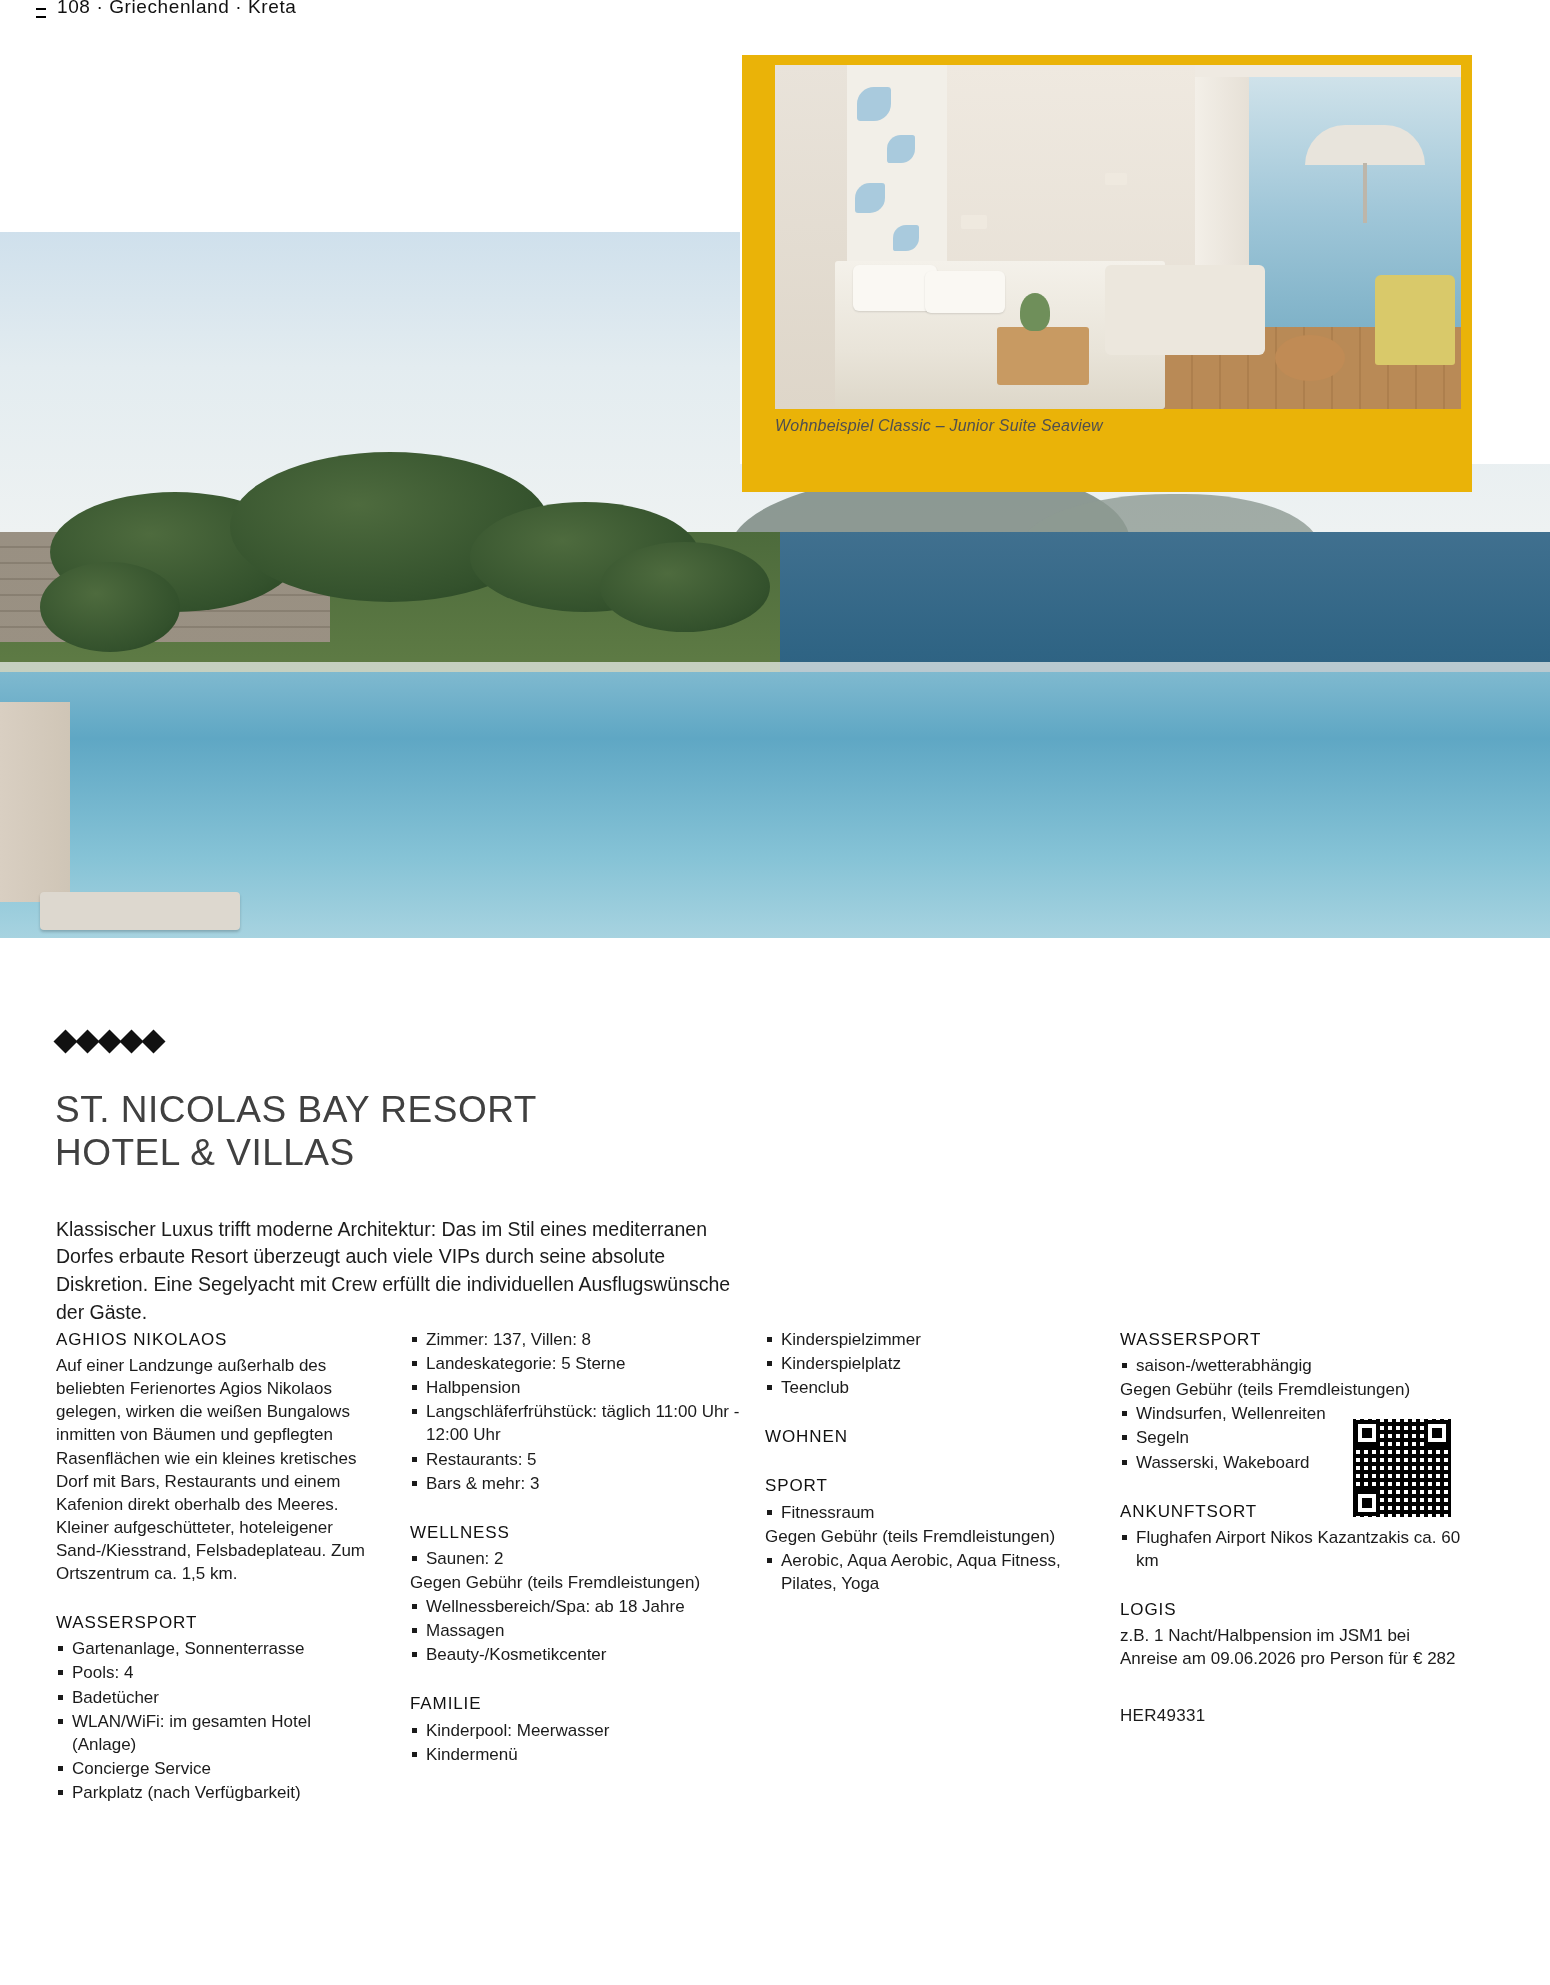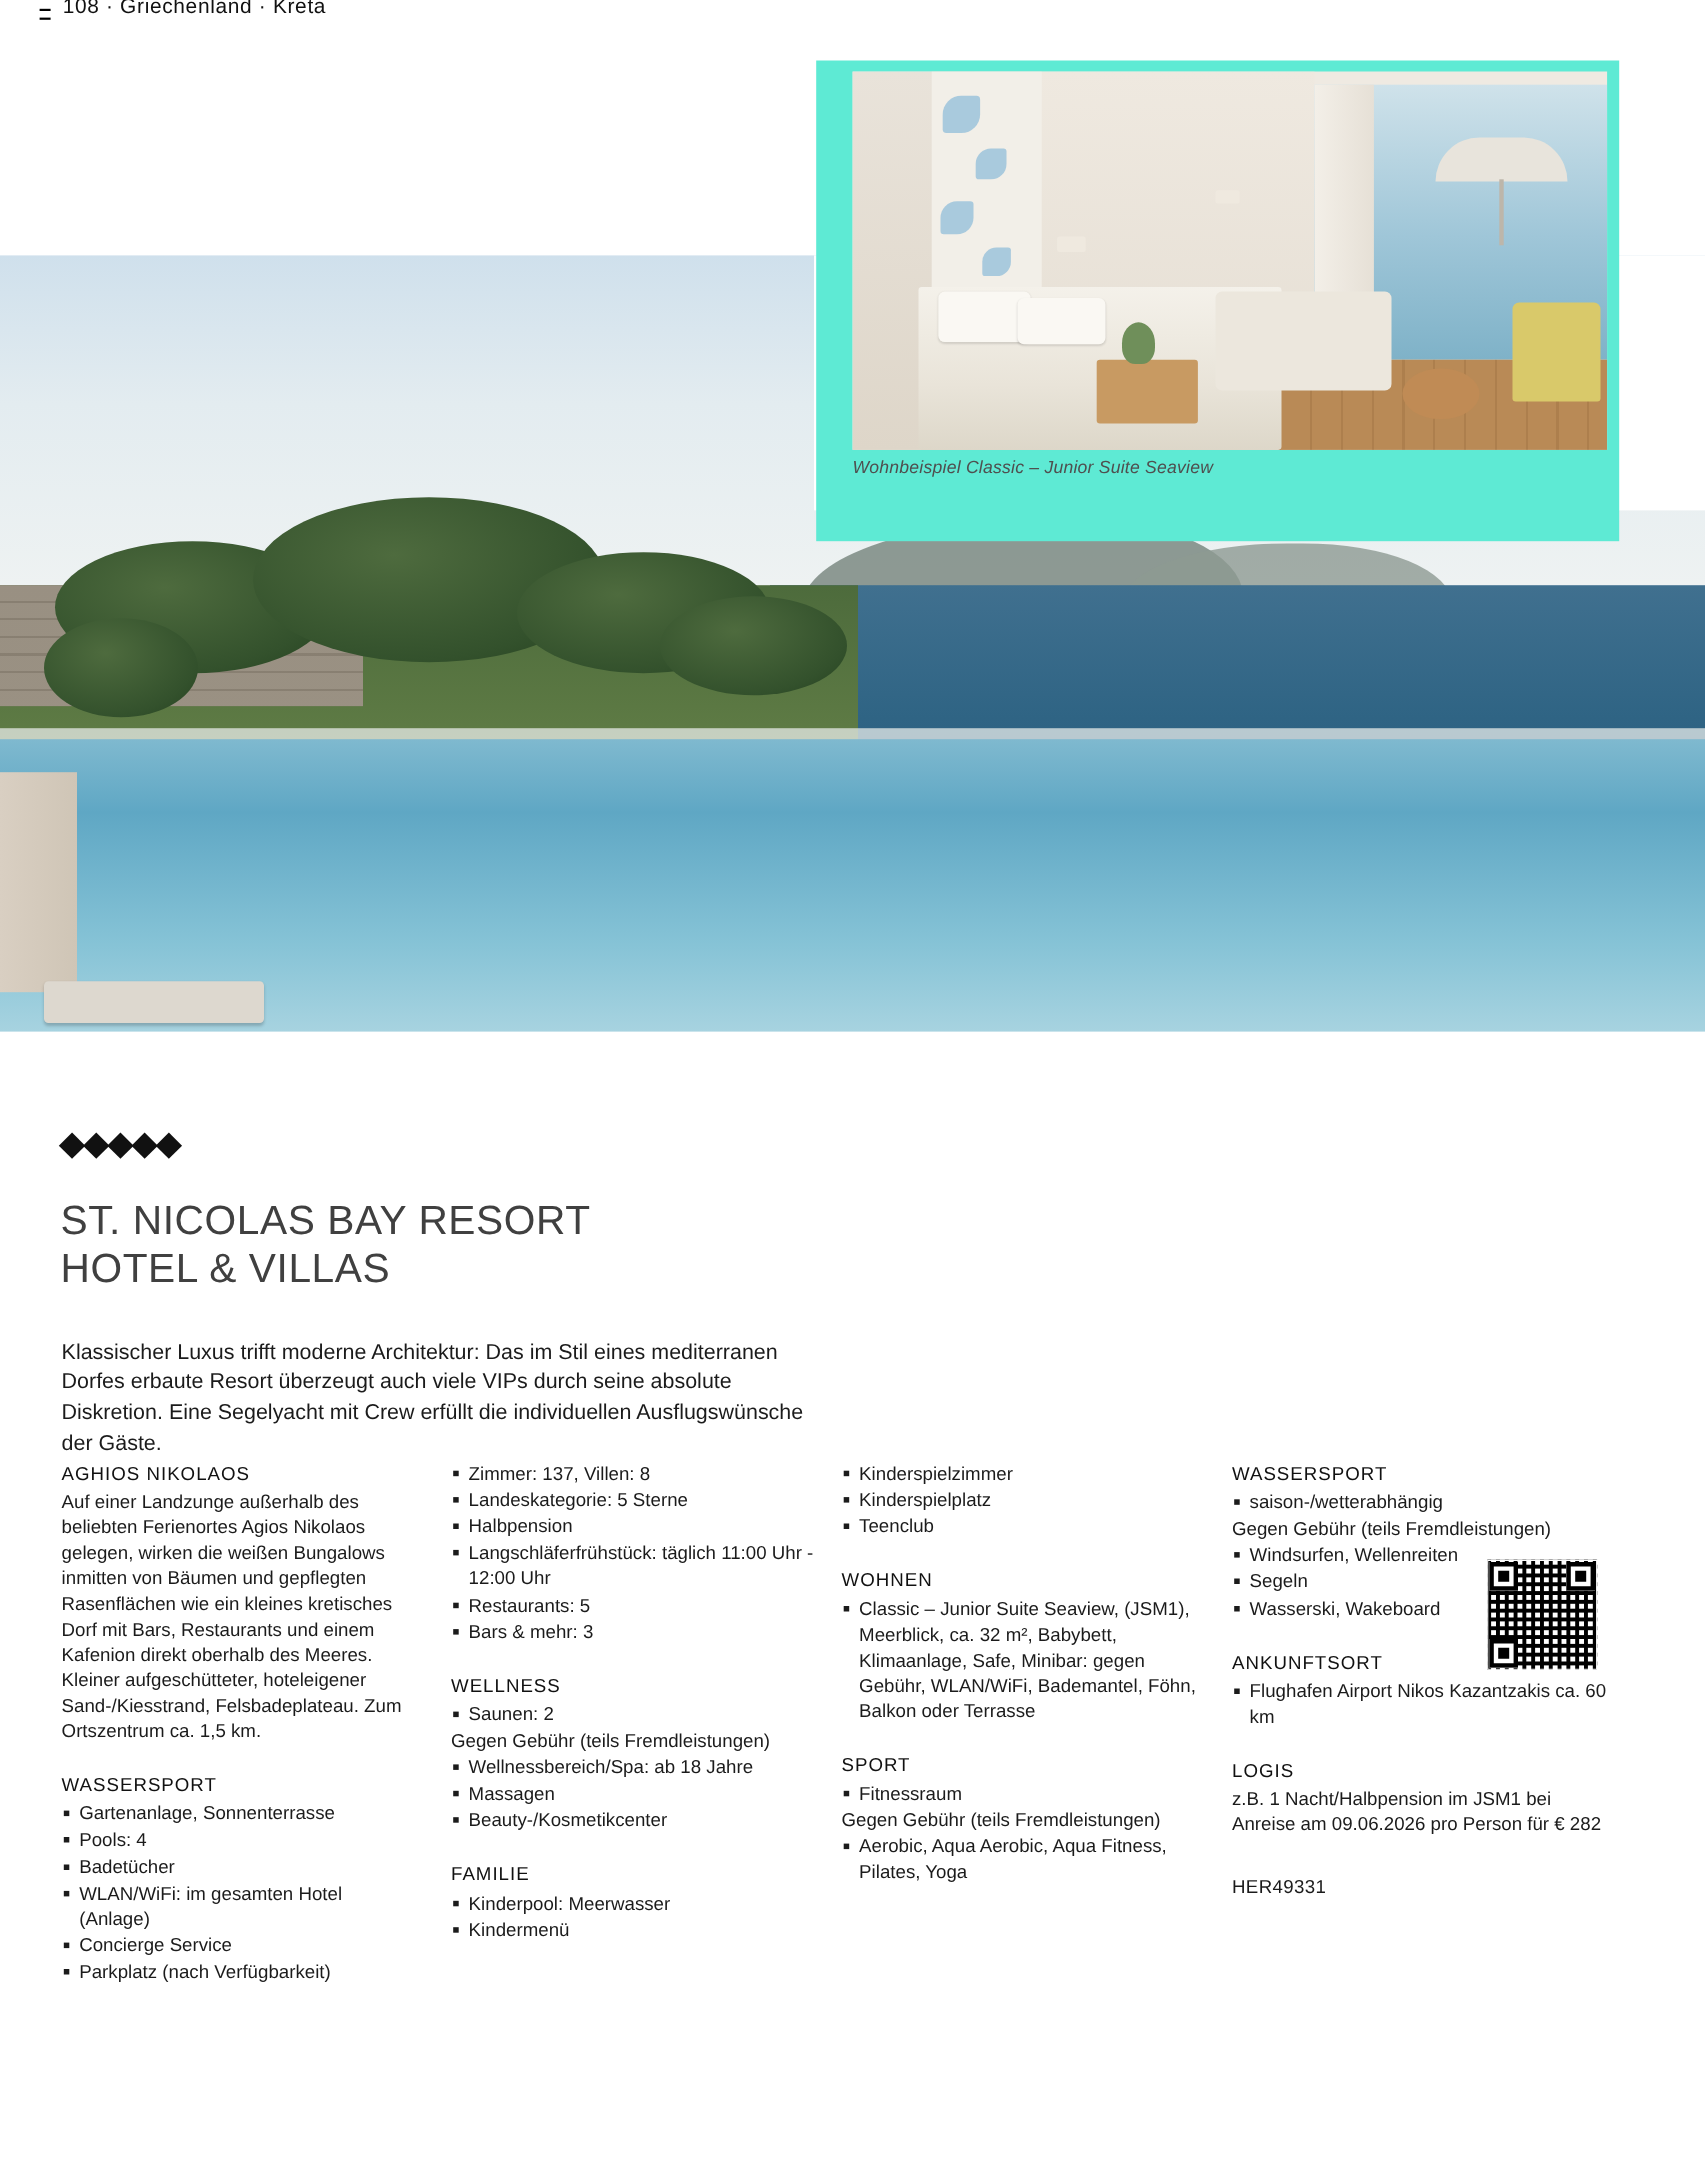--- a/index.html
+++ b/index.html
@@ -121,21 +121,21 @@
     background: #ffffff;
   }
 
   
   .inset-wrap {
     position: absolute;
     left: 742px;
     top: 55px;
     width: 730px;
     height: 437px;
-    background: #5eead4;
+    background: #eab308;
     padding: 10px 10px 16px 10px;
   }
   .inset-photo {
     position: relative;
     width: 686px;
     height: 344px;
     margin-left: 23px;
     overflow: hidden;
     background: #efeae2;
   }
@@ -447,23 +447,20 @@
   </div>
 
   <div class="col col3">
     <ul class="list">
       <li>Kinderspielzimmer</li>
       <li>Kinderspielplatz</li>
       <li>Teenclub</li>
     </ul>
 
     <div class="sec-title spaced">WOHNEN</div>
-    <ul class="list">
-      <li>Classic – Junior Suite Seaview, (JSM1), Meerblick, ca. 32 m², Babybett, Klimaanlage, Safe, Minibar: gegen Gebühr, WLAN/WiFi, Bademantel, Föhn, Balkon oder Terrasse</li>
-    </ul>
 
     <div class="sec-title spaced">SPORT</div>
     <ul class="list">
       <li>Fitnessraum</li>
       <li class="noBullet">Gegen Gebühr (teils Fremdleistungen)</li>
       <li>Aerobic, Aqua Aerobic, Aqua Fitness, Pilates, Yoga</li>
     </ul>
   </div>
 
   <div class="col col4">

